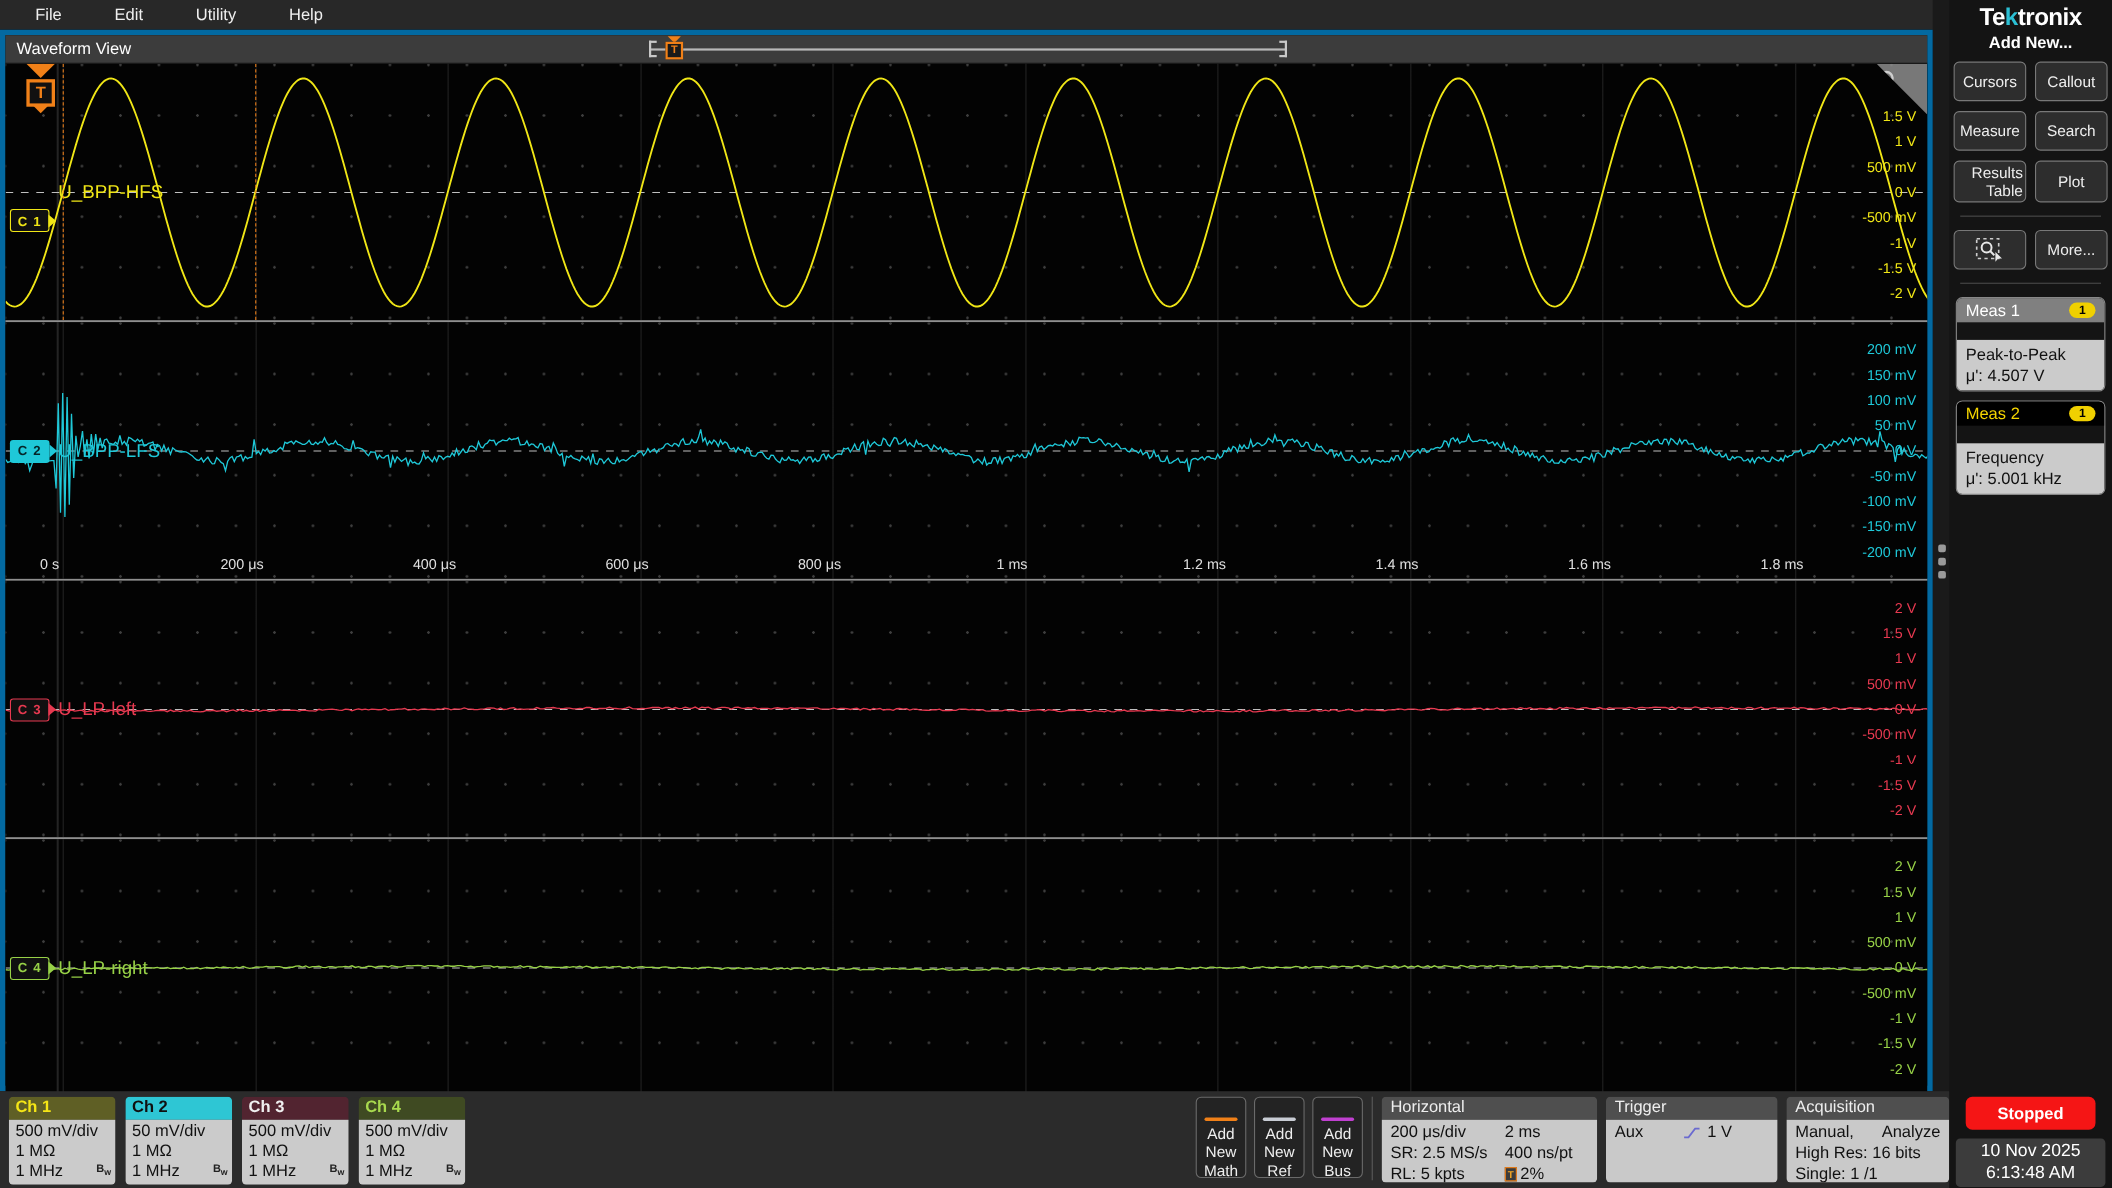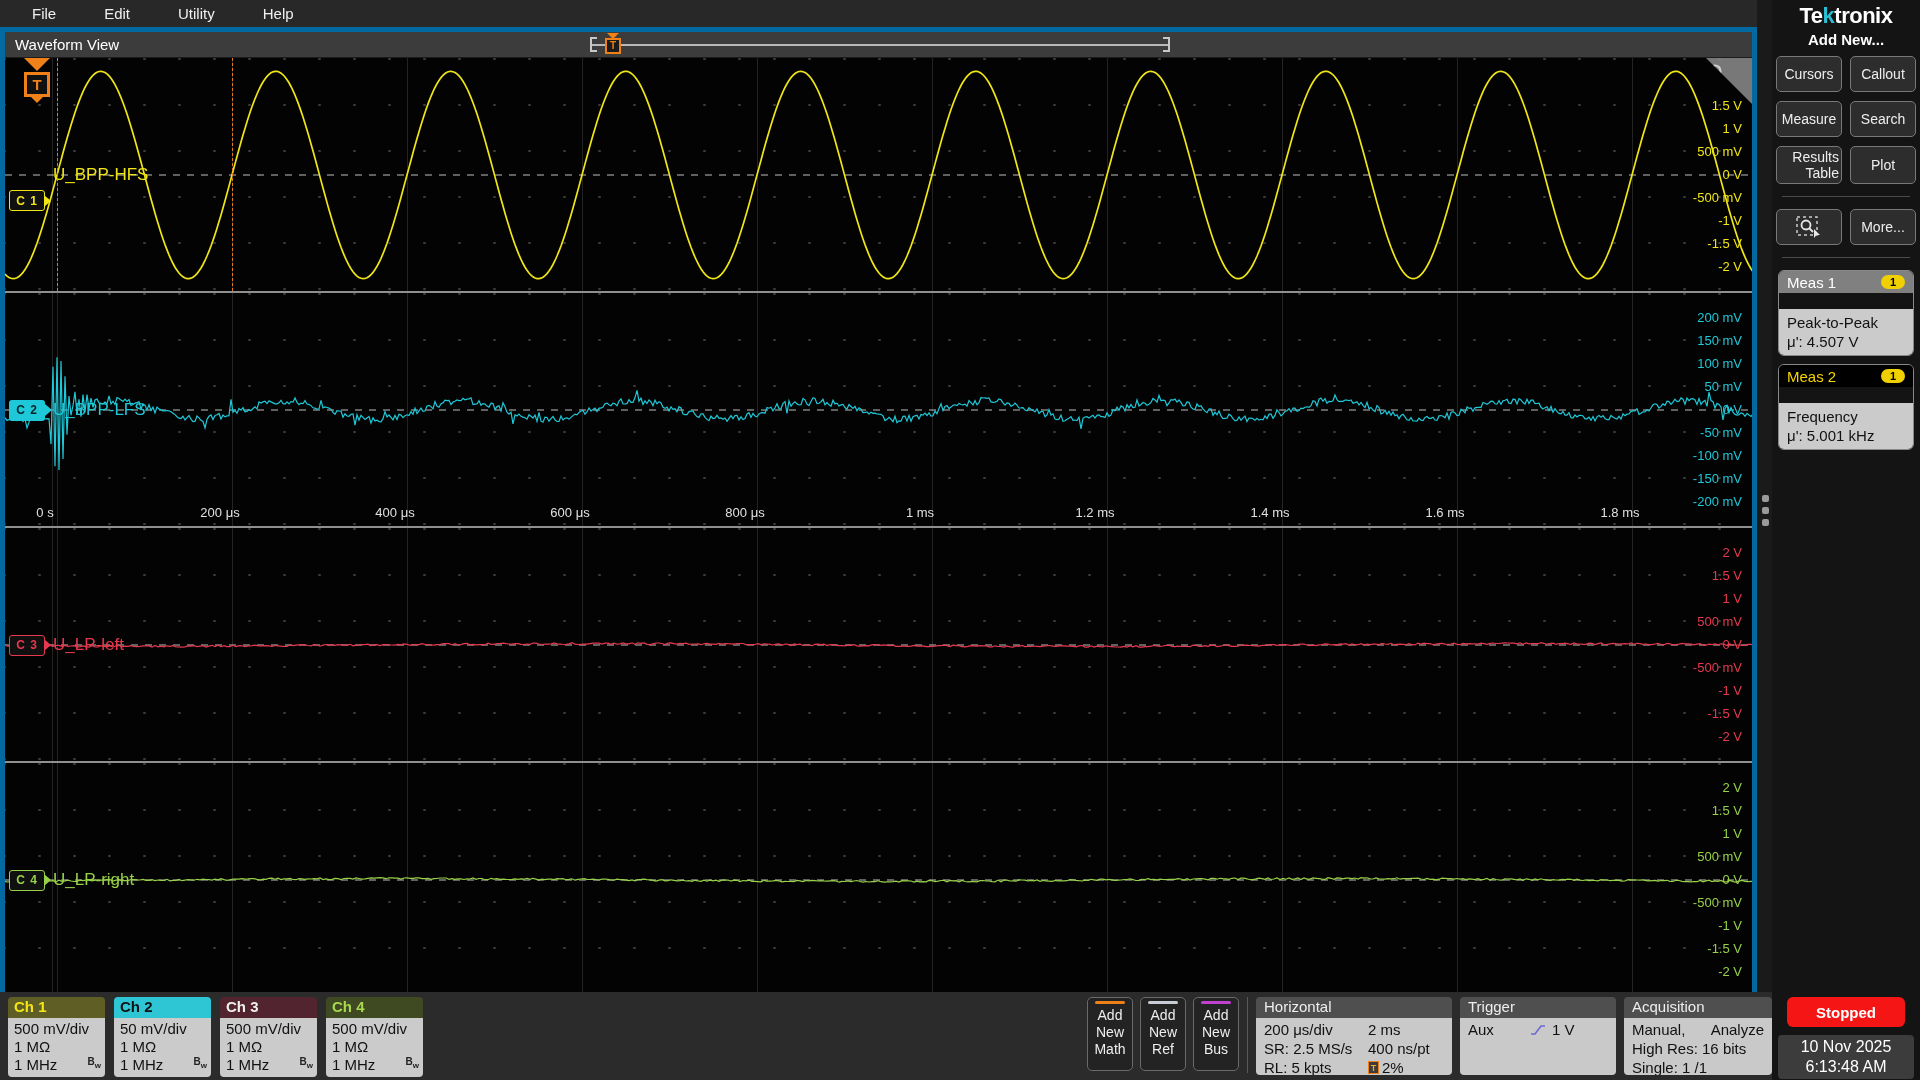--- a/index.html
+++ b/index.html
@@ -103,21 +103,21 @@
     display:flex; align-items:flex-start; padding:5px 0 0 8px; }
   .chbadge { width:97px; margin-right:9px; border-radius:4px; overflow:hidden; }
   .chbadge .hd { height:21px; font-size:15px; font-weight:bold; padding:1px 6px; }
   .chbadge .bd { position:relative; background:#cbcbcb; color:#111; font-size:15px;
     line-height:18px; padding:2px 6px 3px; }
   .bw { position:absolute; right:4px; bottom:2px; font-size:10px; font-weight:bold; color:#222; }
   .bw sub { font-size:8px; }
 
   #addgroup { display:flex; gap:7px; margin-left:auto; }
   .addbtn { width:46px; height:74px; background:#232323; border:1px solid #6a6a6a; border-radius:5px;
-    color:#eee; font-size:14px; line-height:17px; text-align:center; padding-top:1px; }
+    color:#eee; font-size:14px; line-height:17px; text-align:center; padding-top:16px; }
   .addbtn .bar { width:30px; height:3px; margin:2px auto 3px; border-radius:2px; }
 
   .vsep { width:1px; height:76px; background:#5a5a5a; margin:0 8px; }
 
   .panel { border-radius:4px; overflow:hidden; }
   .panel .phd { background:#4f4f4f; color:#eee; font-size:15px; padding:1px 8px; height:21px; }
   .panel .pbd { background:#c9c9c9; color:#111; font-size:15px; line-height:19px; padding:2px 8px 3px; height:57px; }
   #hpanel { width:196px; margin-right:8px; }
   #hpanel .pbd { display:grid; grid-template-columns:104px auto; }
   #tpanel { width:156px; margin-right:8px; }

